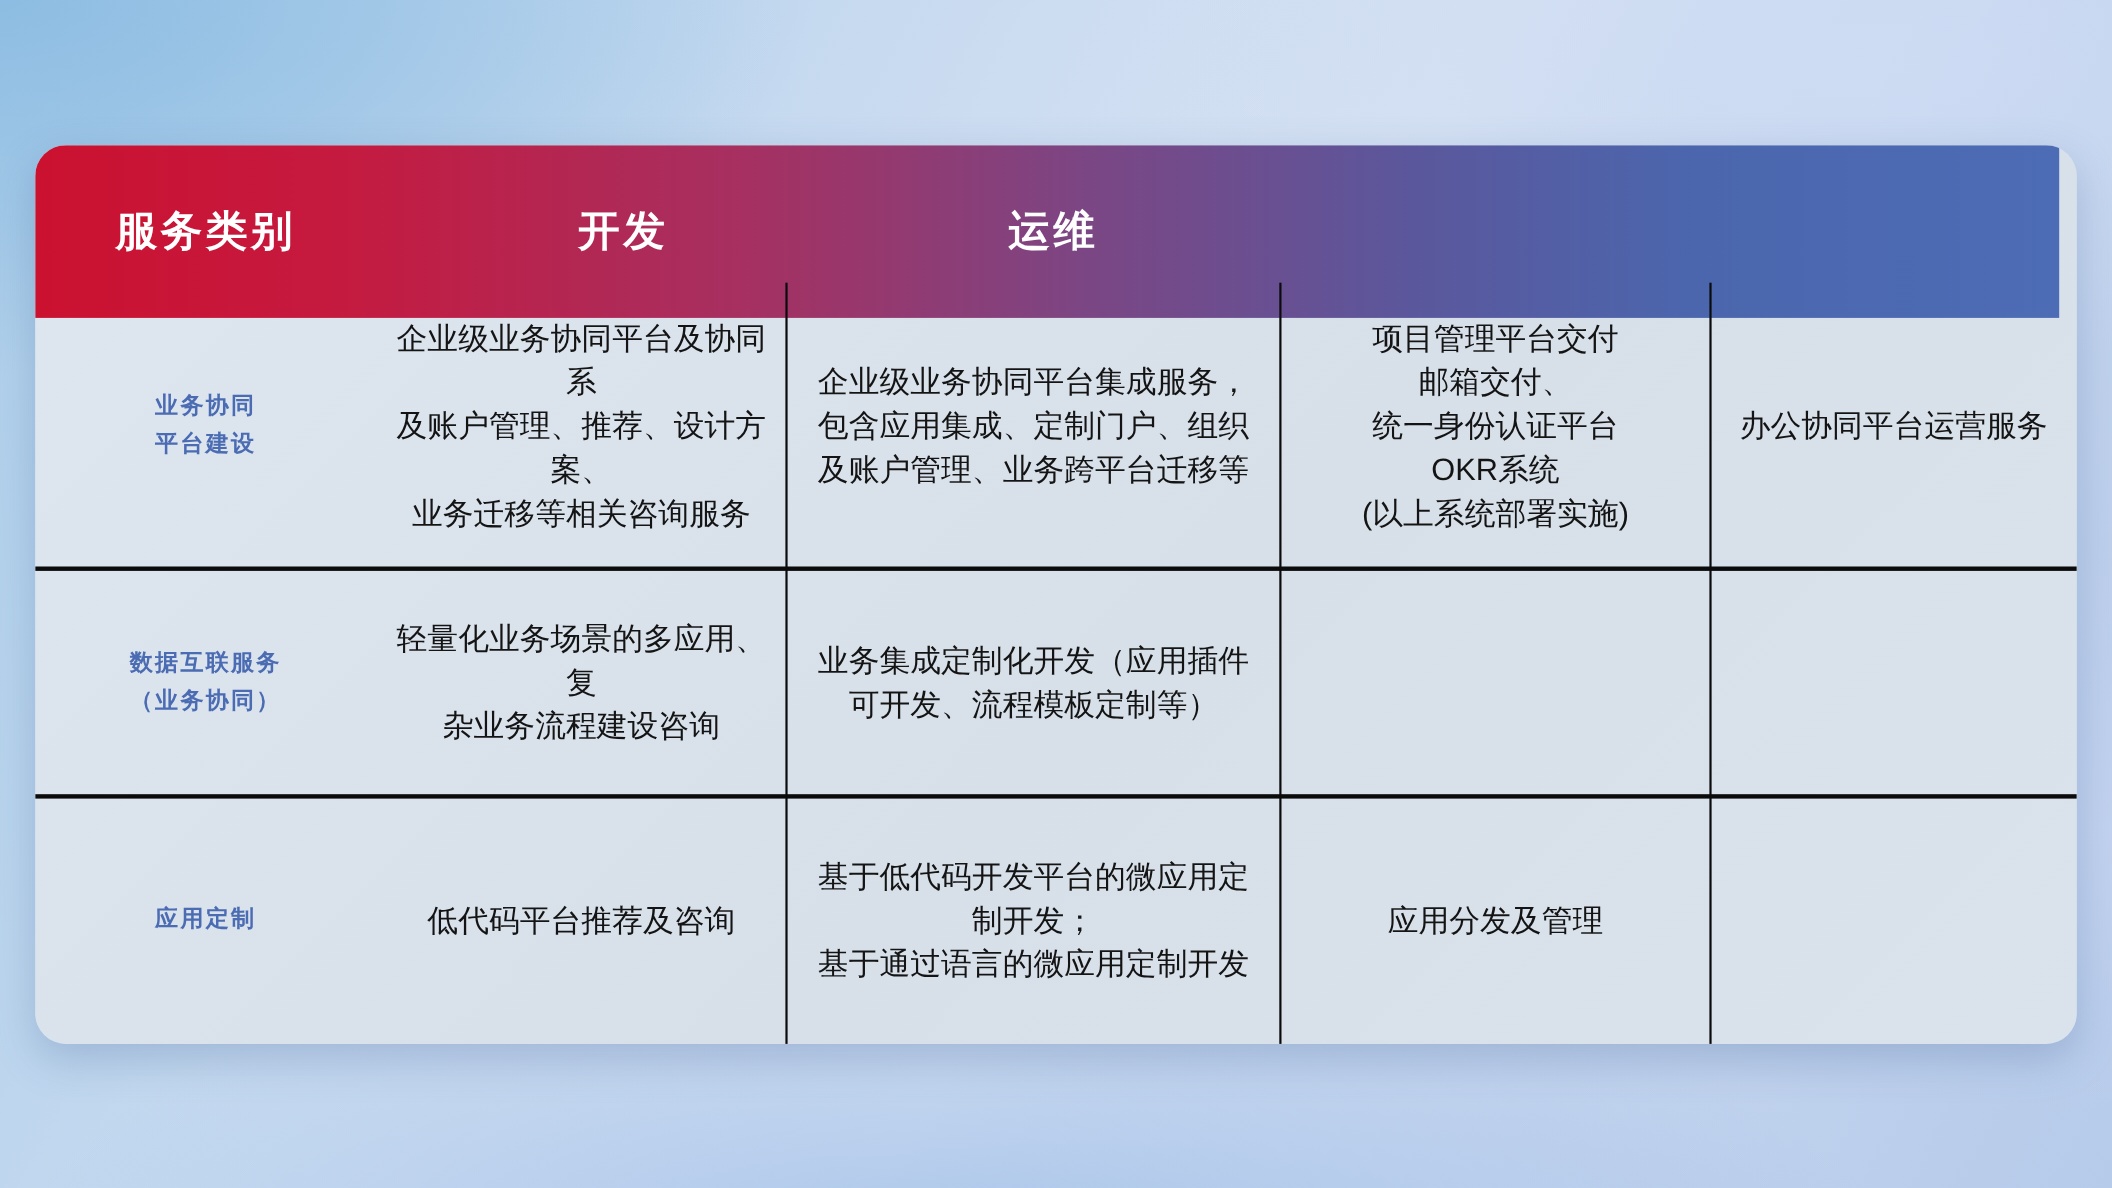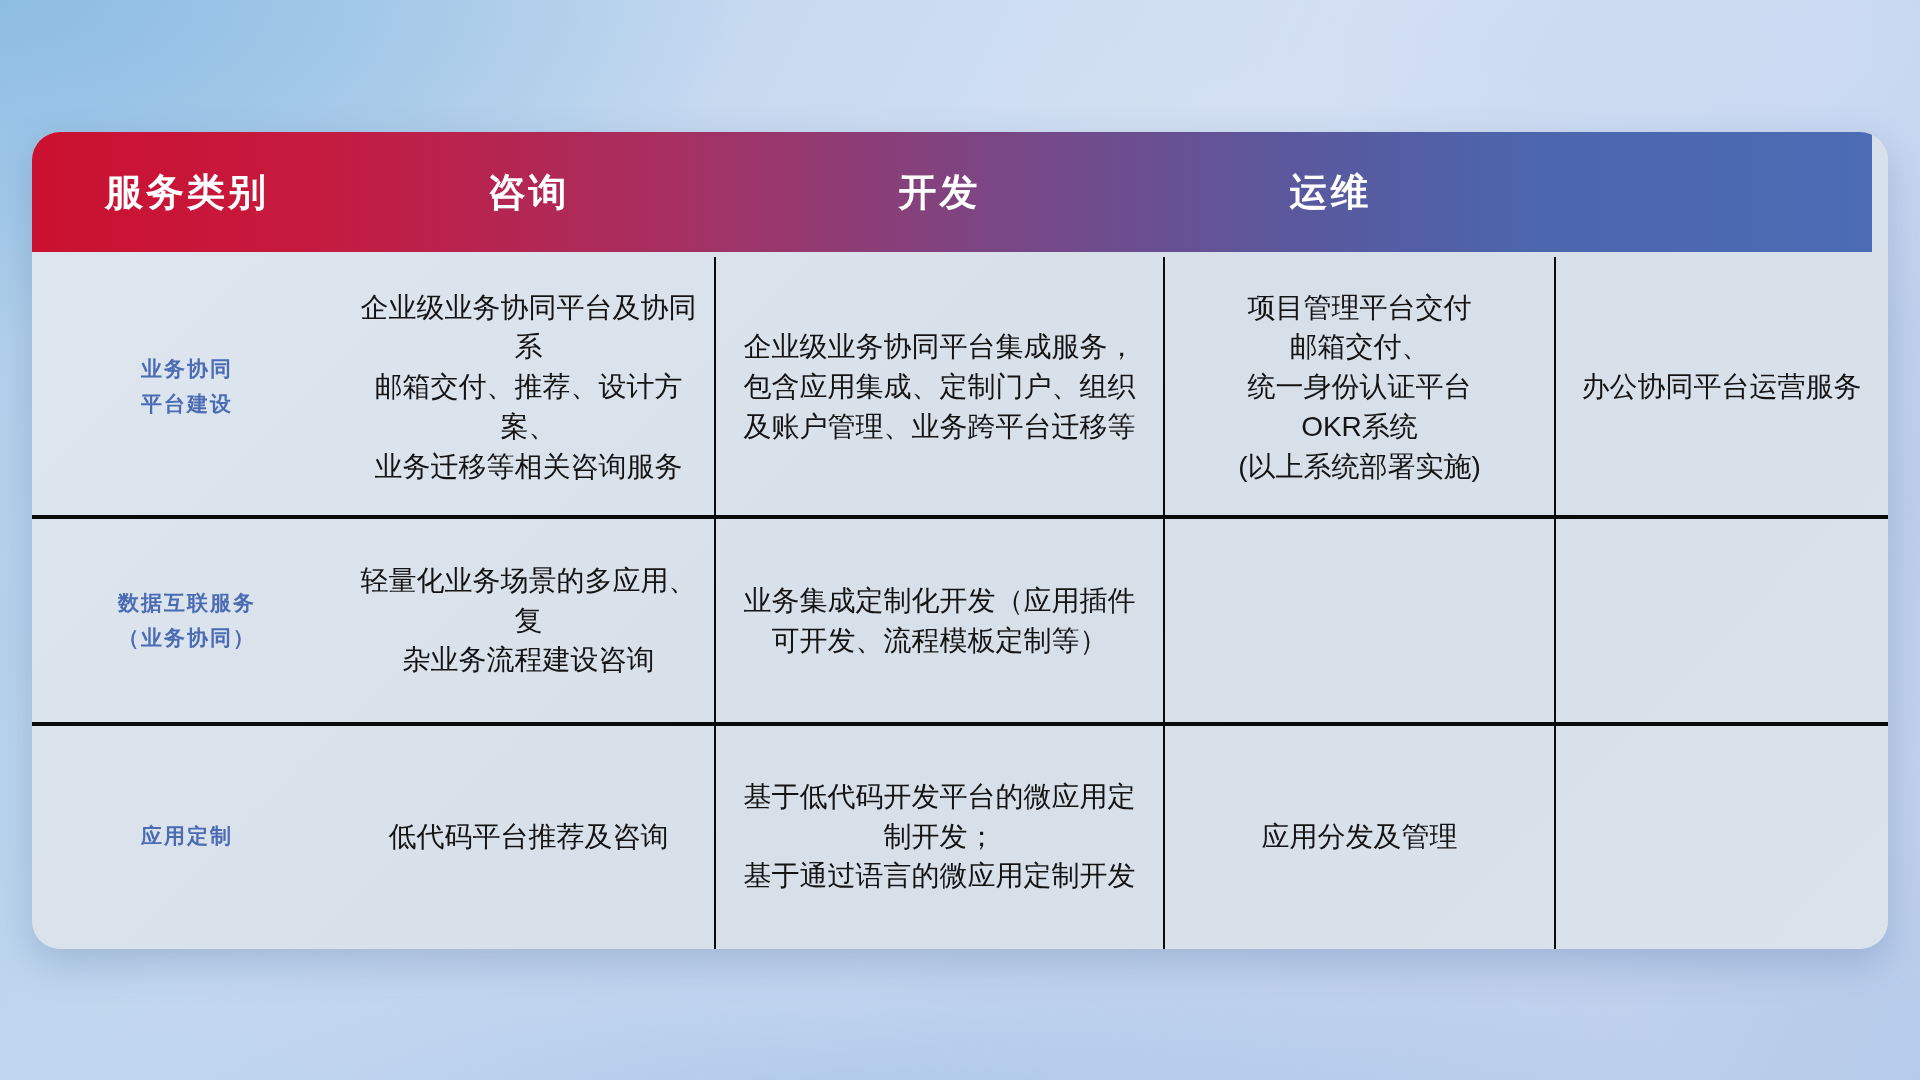--- a/index.html
+++ b/index.html
@@ -20,21 +20,21 @@
     width: 1856px; height: 817px;
     border-radius: 28px;
     background: linear-gradient(135deg, #dee6f0 0%, #d7dfe9 55%, #dae2ec 100%);
     box-shadow: 0 14px 38px rgba(70, 100, 150, 0.28);
     overflow: hidden;
   }
 
   .header-row {
     position: absolute;
     left: 0; top: 0; right: 16px;
-    height: 120px;
+    height: 157px;
     display: flex;
     background: linear-gradient(90deg,
       #cb1130 0%, #c51a3f 15%, #a63061 35%, #7b4684 52%,
       #5b579c 68%, #4b66ad 82%, #4c6cb5 100%);
   }
   .hcell {
     display: flex; align-items: center; justify-content: center;
     color: #ffffff;
     font-size: 38px;
     font-weight: 700;
@@ -90,31 +90,30 @@
   .c4 { width: 391px; }
   .c5 { width: 333px; text-align: right; }
 </style>
 </head>
 <body>
 
 <div class="table-panel">
 
   <div class="header-row">
     <div class="hcell c1">服务类别</div>
-    <div class="hcell c2">咨询</div>
     <div class="hcell c3">开发</div>
     <div class="hcell c5">运维</div>
   </div>
 
   <div class="body-grid">
 
     <div class="cell category">业务协同
 平台建设</div>
     <div class="cell">企业级业务协同平台及协同系
-邮箱交付、推荐、设计方案、
+及账户管理、推荐、设计方案、
 业务迁移等相关咨询服务</div>
     <div class="cell">企业级业务协同平台集成服务，
 包含应用集成、定制门户、组织
 及账户管理、业务跨平台迁移等</div>
     <div class="cell">项目管理平台交付
 邮箱交付、
 统一身份认证平台
 OKR系统
 (以上系统部署实施)</div>
     <div class="cell">办公协同平台运营服务</div>

